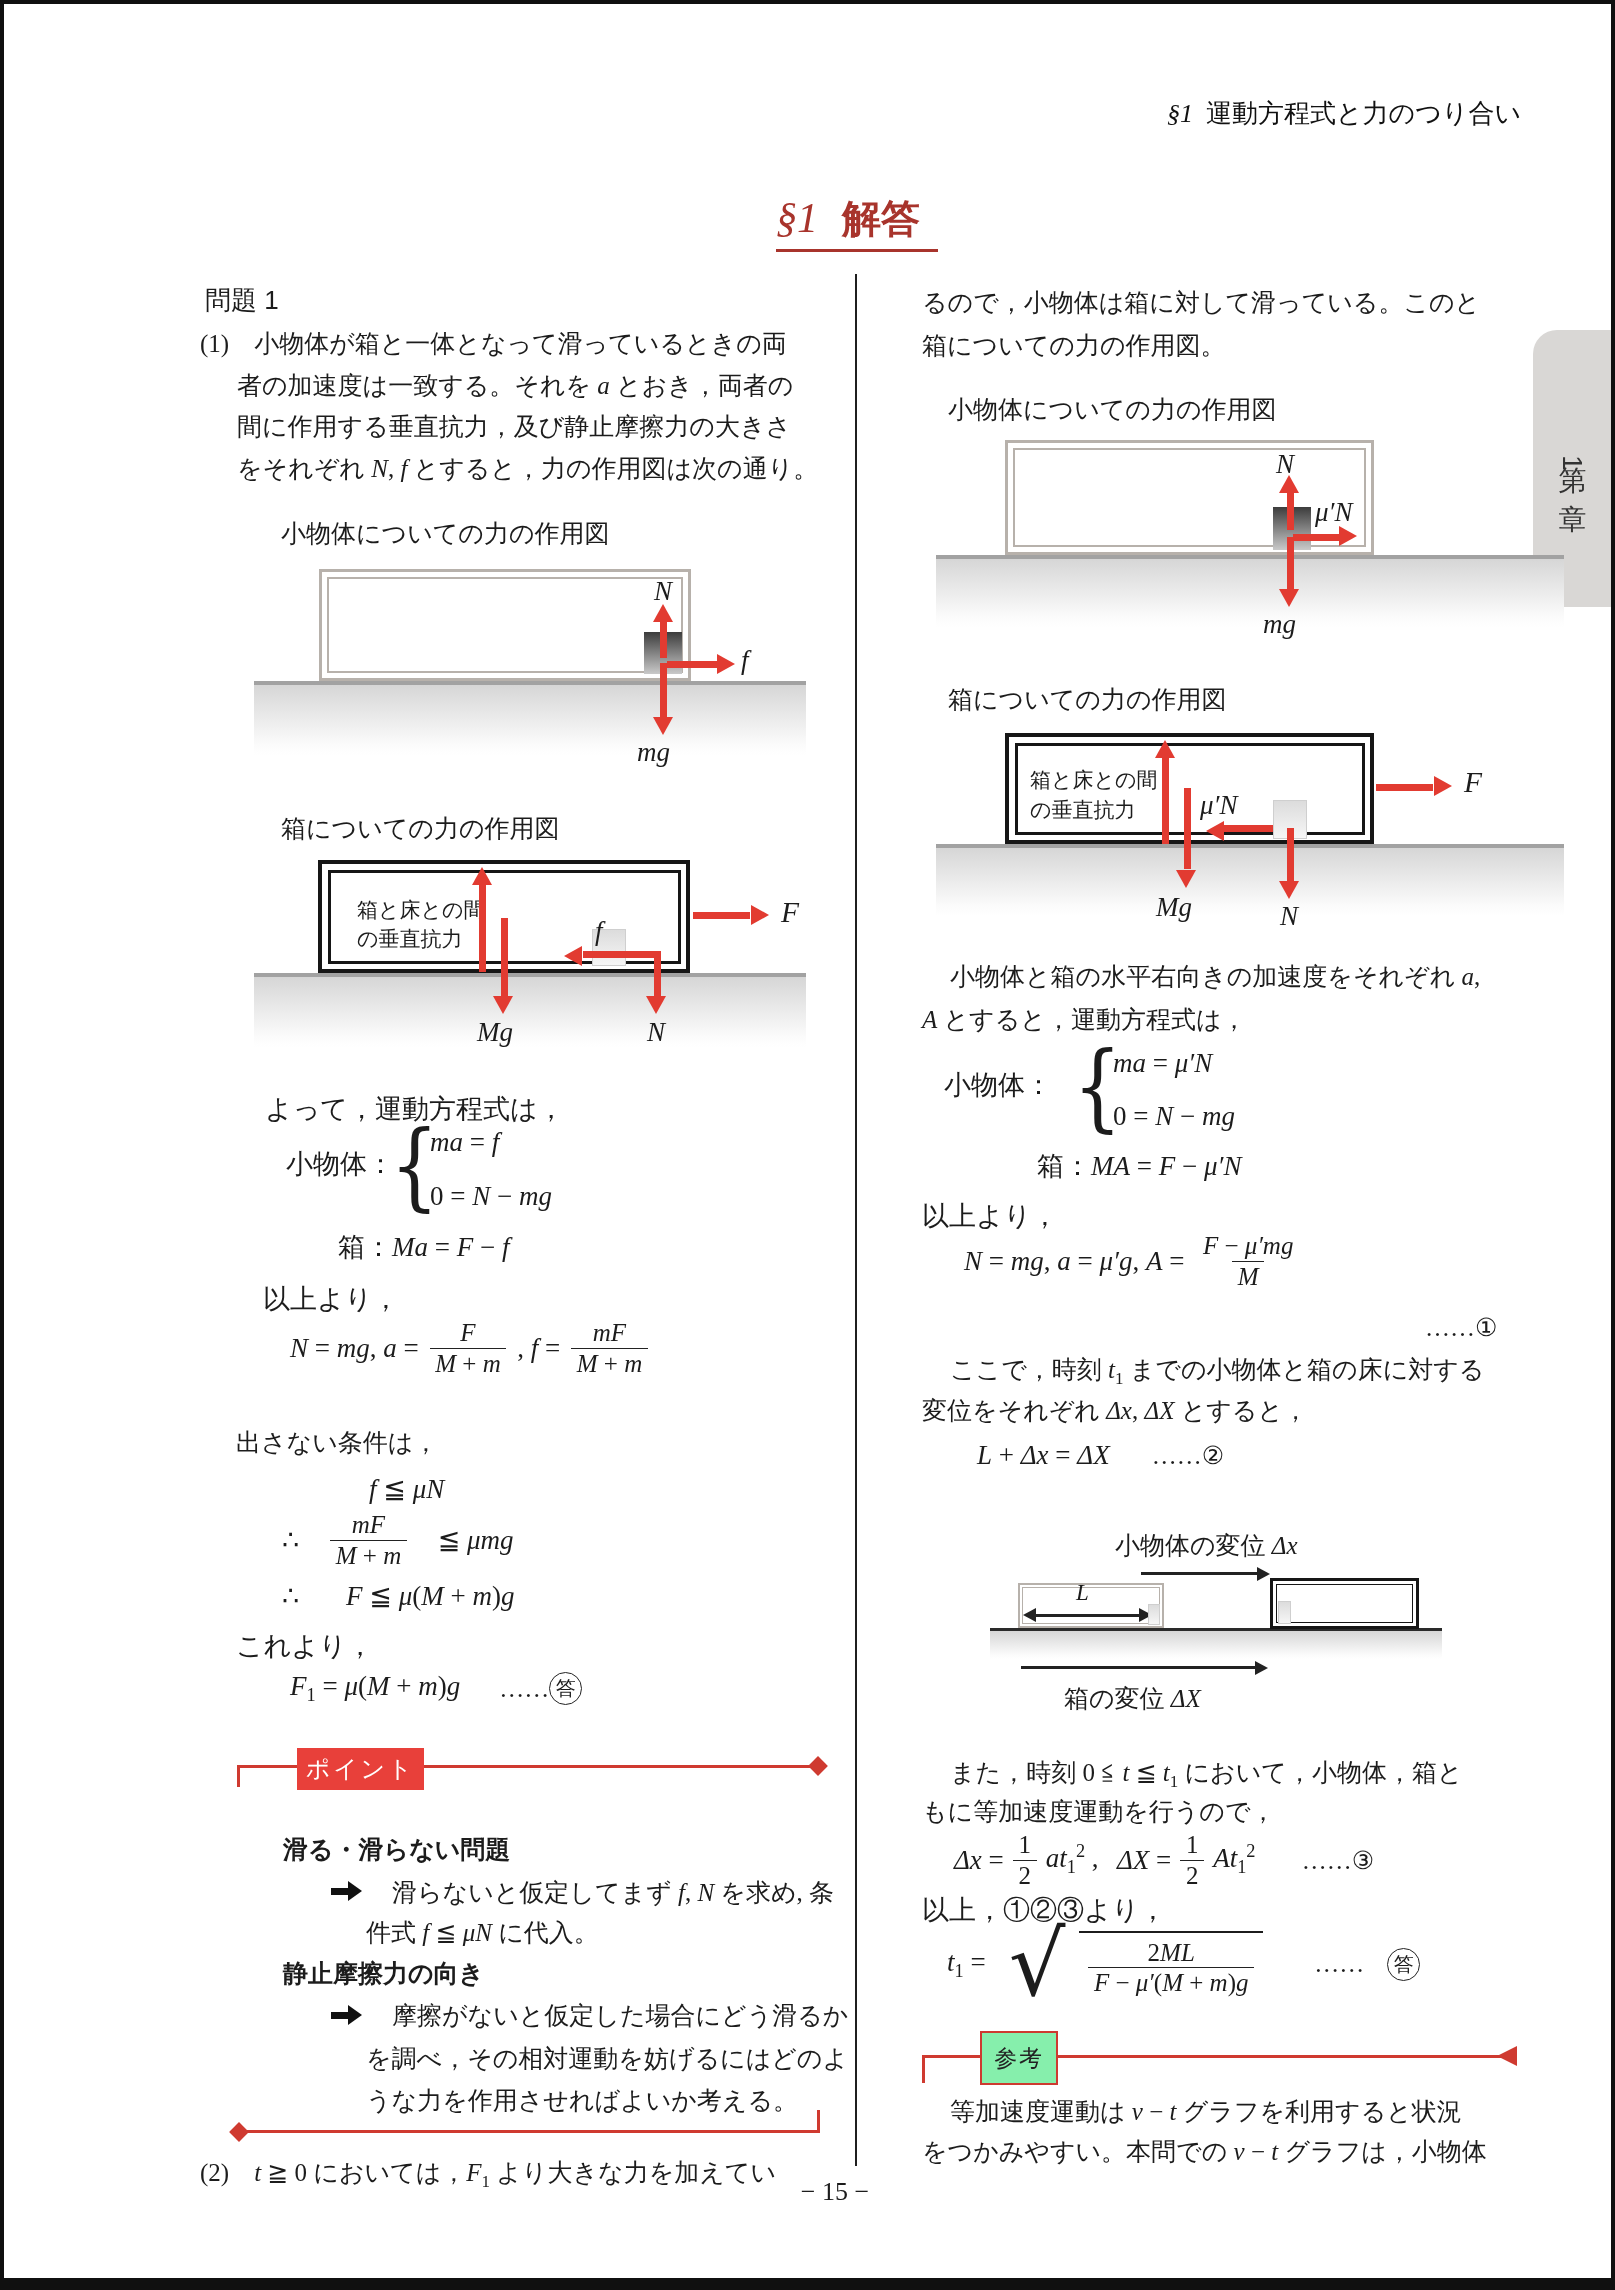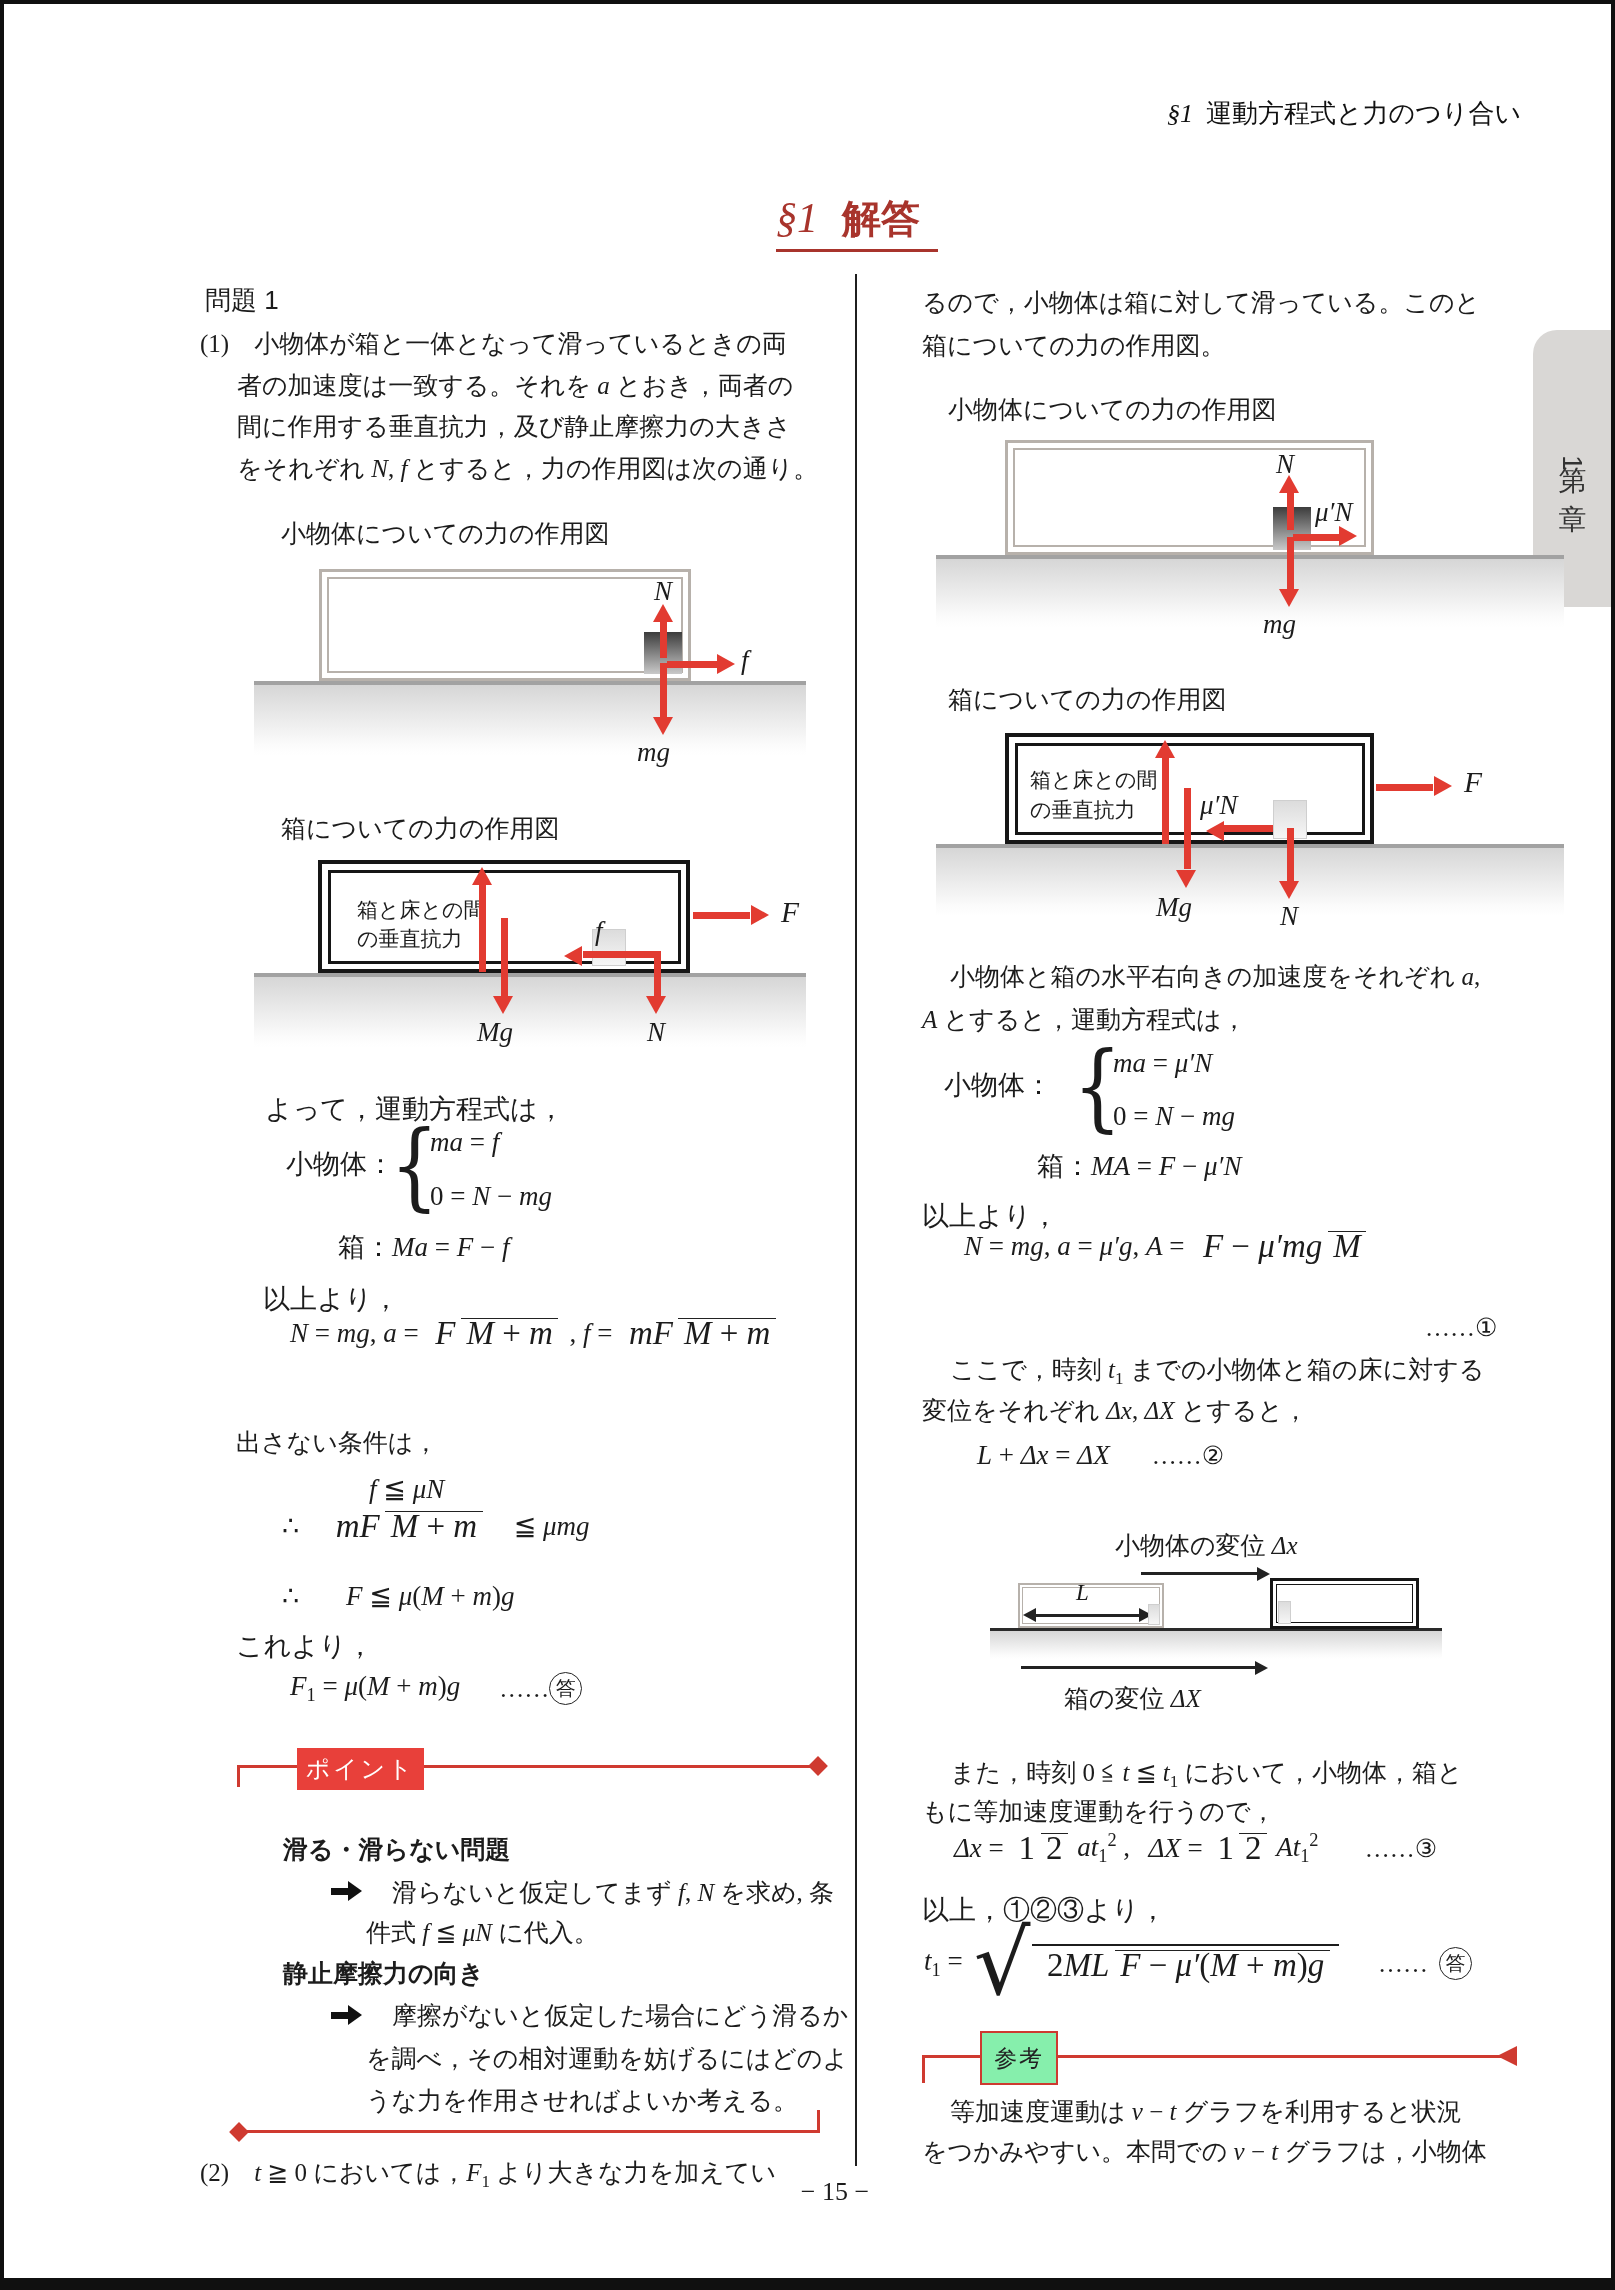--- a/index.html
+++ b/index.html
@@ -8,21 +8,21 @@
         border:4.6px solid #101010;border-bottom-width:13px;overflow:hidden;
         font-family:"Liberation Serif","DejaVu Serif",serif;color:#1c1c1c}
   .abs{position:absolute}
   .t{position:absolute;font:25px/33px "Liberation Serif","DejaVu Serif",serif;color:#1c1c1c;white-space:nowrap}
   .m{font-size:27px}
   .g{font-family:"Liberation Sans","DejaVu Sans",sans-serif}
   i{font-family:"Liberation Serif","DejaVu Serif",serif}
   sub{font-size:.68em}sup{font-size:.68em}
   .row{position:absolute;display:flex;align-items:center;white-space:nowrap;
        font-size:27px;font-family:"Liberation Serif","DejaVu Serif",serif;color:#1c1c1c}
-  .frac{display:inline-flex;flex-direction:row;align-items:flex-end;font-size:33px;line-height:29.5px}
+  .frac{display:inline-flex;flex-direction:column;align-items:center;font-size:25px;line-height:29.5px}
   .frac .d{border-top:1.8px solid #222;padding:0 5.5px}
   .frac .n{padding:0 5.5px}
   
   .al{position:absolute;background:#e23b31}
   .ah{position:absolute;width:0;height:0}
   .ah.up{border-left:10px solid transparent;border-right:10px solid transparent;border-bottom:18.5px solid #e23b31}
   .ah.down{border-left:10px solid transparent;border-right:10px solid transparent;border-top:18.5px solid #e23b31}
   .ah.right{border-top:10px solid transparent;border-bottom:10px solid transparent;border-left:18.5px solid #e23b31}
   .ah.left{border-top:10px solid transparent;border-bottom:10px solid transparent;border-right:18.5px solid #e23b31}
   
@@ -316,21 +316,21 @@
     <span class="frac">
         <span class="n">1</span>
         <span class="d">2</span>
       </span>
     <span><i>At</i><sub>1</sub><sup>2</sup></span>
     <span style="margin-left:37px;font-size:25px">……③</span>
   </div>
 
   <div class="t m" style="left:918px;top:1890px">以上，①②③より，</div>
 
-  <div class="row" style="left:920px;top:1927px;gap:11px">
+  <div class="row" style="left:943px;top:1927px;gap:23px">
     <span><i>t</i><sub>1</sub> =</span>
     <span class="rsign">√</span>
     <span class="rbody">
       <span class="frac">
           <span class="n">2<i>ML</i></span>
           <span class="d"><i>F</i> − <i>μ′</i>(<i>M</i> + <i>m</i>)<i>g</i></span>
         </span>
     </span>
     <span style="margin-left:28px;font-size:25px">……</span>
     <span class="circ">答</span>

